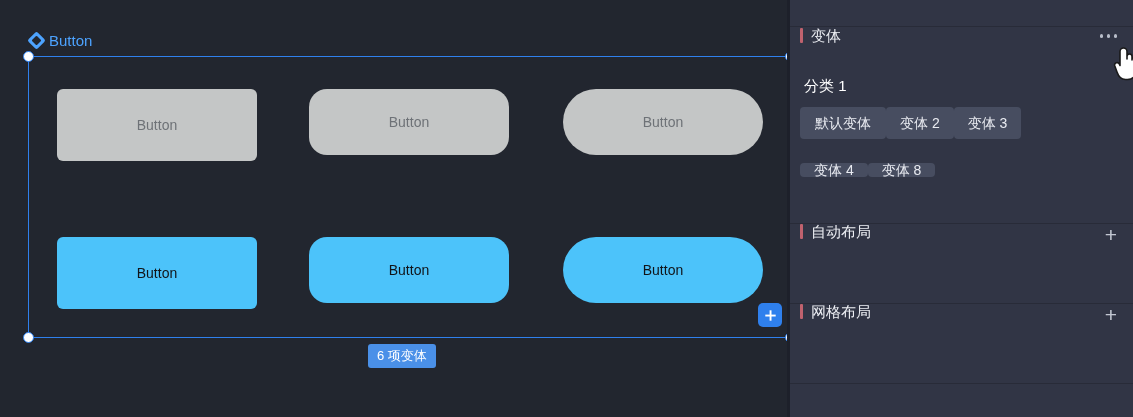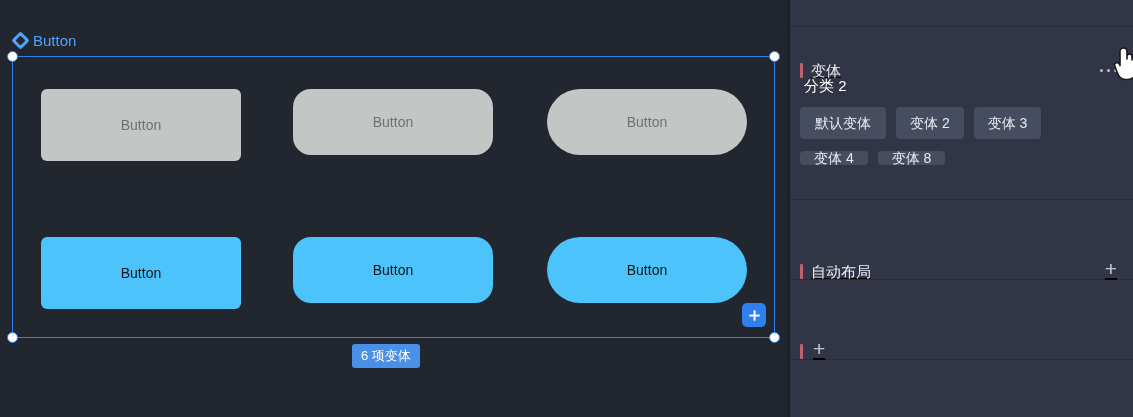--- a/index.html
+++ b/index.html
@@ -6,21 +6,21 @@
   html, body {
     width:1133px; height:417px;
     background:#22262f;
     font-family:"Liberation Sans", "DejaVu Sans", sans-serif;
     overflow:hidden;
   }
   #root { position:relative; width:1133px; height:417px; }
 
   
   .canvas {
-    position:absolute; left:0; top:0; width:787px; height:417px;
+    position:absolute; left:16px; top:0; width:787px; height:417px;
     background:#22262f;
   }
 
   
   .comp-label {
     position:absolute; left:14px; top:33px;
     display:flex; align-items:center; gap:6px;
     color:#4da3ff; font-size:15px; line-height:1;
     white-space:nowrap;
   }
@@ -100,24 +100,23 @@
     background:#313545;
     border-bottom:1px solid #282b38;
   }
   .panel-gap {
     position:absolute; left:787px; top:0; width:3px; height:417px;
     background:#1d202a;
   }
 
   .section { position:relative; border-bottom:1px solid #282b38; }
   .section-head {
-    display:flex; align-items:flex-end;
+    display:flex; align-items:flex-start;
     height:50px; padding:0 14px 0 10px;
     position:relative;
-    text-decoration:underline;
   }
   .accent-bar {
     width:3px; height:15px; background:#c0626e; border-radius:1px;
     margin-right:8px; flex:none;
   }
   .section-title {
     color:#eceef3; font-size:15px; line-height:1; flex:1;
     white-space:nowrap;
   }
   .more-icon {
@@ -132,21 +131,21 @@
     color:#c2c7d2; font-size:21px; line-height:1; cursor:pointer;
     font-weight:300;
     padding:0 2px;
   }
 
   .variant-body { padding:0 10px 22px 10px; }
   .category-label {
     color:#ffffff; font-size:15px; line-height:1;
     margin:0 0 14px 4px;
   }
-  .chip-row { display:flex; gap:10px; margin-bottom:12px; }
+  .chip-row { display:flex; margin-bottom:24px; }
   .chip {
     background:#474d60; color:#e9ebf1;
     font-size:14px; line-height:1;
     border-radius:4px; border:none;
     padding:0 14px; cursor:pointer;
     white-space:nowrap;
   }
   .chip.w-wide { padding:9px 15px; }
 
   .sec-auto .section-head, .sec-grid .section-head { height:79px; }
@@ -211,21 +210,21 @@
           <span class="accent-bar"></span>
           <span class="section-title">变体</span>
           <span class="more-icon">
             <i></i>
               <i></i>
               <i></i>
           </span>
         </div>
 
         <div class="variant-body">
-          <div class="category-label">分类 2</div>
+          <div class="category-label">分类 1</div>
 
           <div class="chip-row">
             <button class="chip w-wide">默认变体</button>
             <button class="chip">变体 2</button>
             <button class="chip">变体 3</button>
           </div>
 
           <div class="chip-row">
             <button class="chip">变体 4</button>
             <button class="chip">变体 8</button>
@@ -237,20 +236,21 @@
         <div class="section-head">
           <span class="accent-bar"></span>
           <span class="section-title">自动布局</span>
           <span class="plus-icon">+</span>
         </div>
       </div>
 
       <div class="section sec-grid">
         <div class="section-head">
           <span class="accent-bar"></span>
+          <span class="section-title">网格布局</span>
           <span class="plus-icon">+</span>
         </div>
       </div>
 
     </div>
   </div>
 
   <svg class="cursor" viewBox="0 0 26 36">
     <path d="M7 15 L7 5.5 C7 3.6 8.6 2 10.5 2 C12.4 2 14 3.6 14 5.5 L14 13
              L14 10.5 C14 9.1 15.1 8 16.5 8 C17.9 8 19 9.1 19 10.5 L19 14

